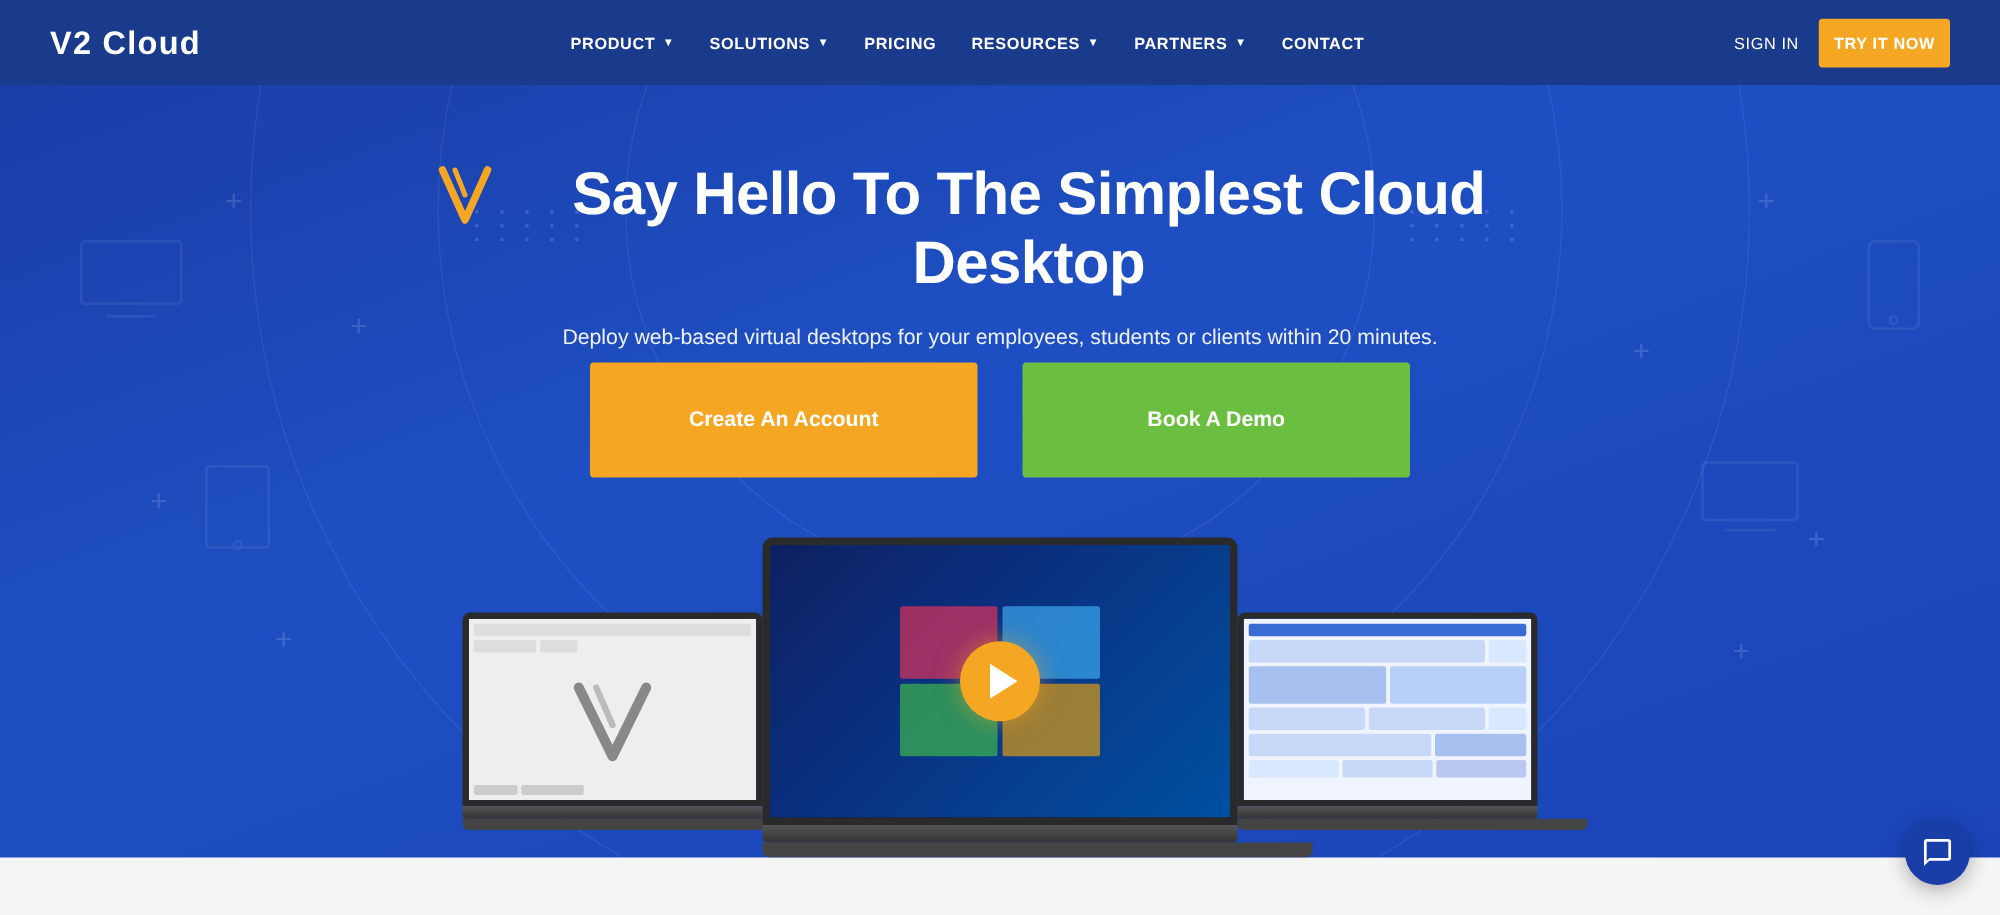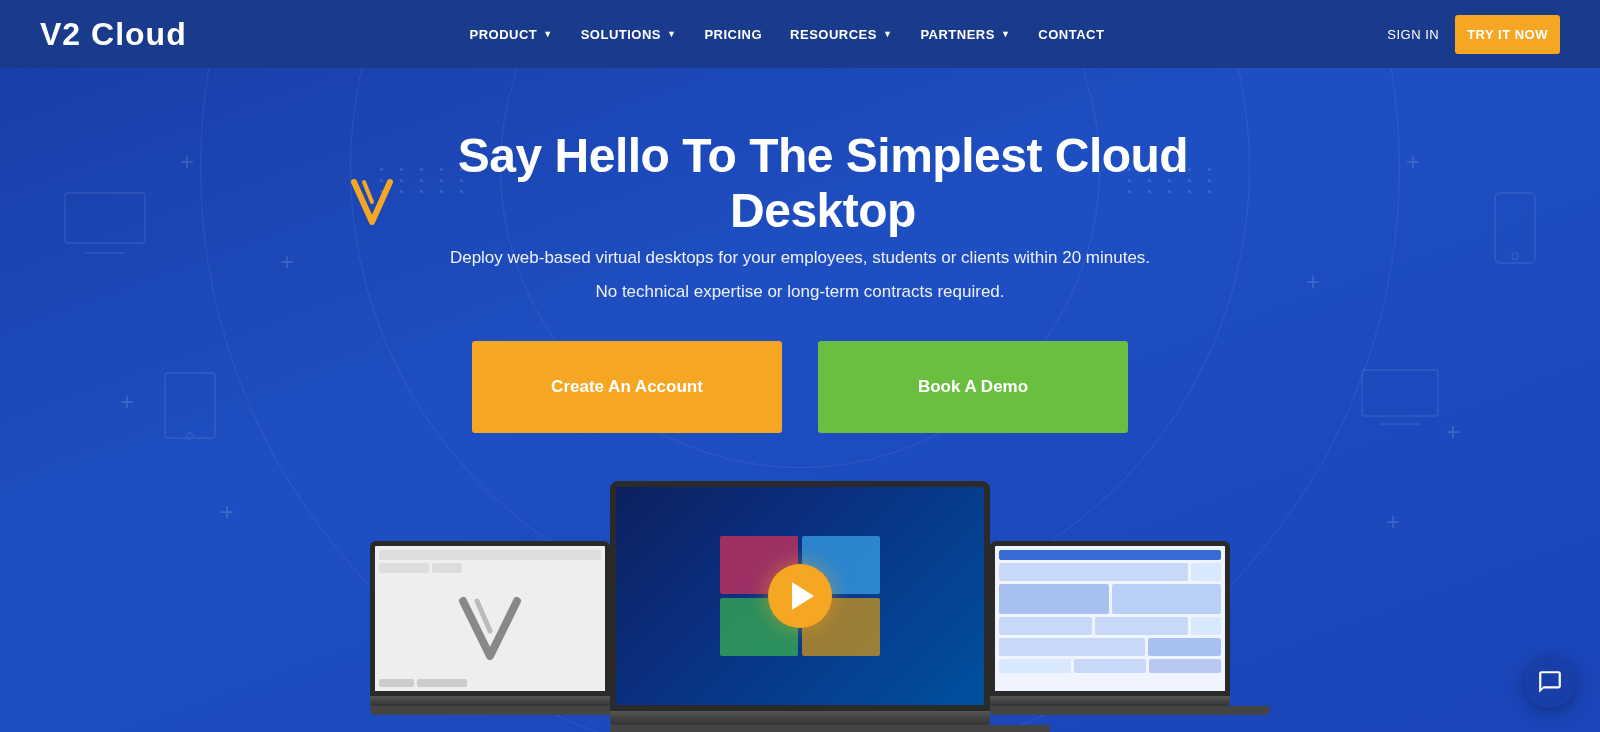--- a/index.html
+++ b/index.html
@@ -11,21 +11,21 @@
       display: flex;
       align-items: center;
       justify-content: space-between;
       padding: 0 40px;
       height: 68px;
       position: relative;
       z-index: 10;
     }
     .navbar-logo {
       color: #fff;
-      font-size: 32px;
+      font-size: 26px;
       font-weight: 700;
       letter-spacing: 1px;
     }
     .navbar-nav {
       display: flex;
       align-items: center;
       gap: 0px;
       list-style: none;
     }
     .navbar-nav li a {
@@ -99,23 +99,23 @@
     .deco-c3 { width: 1200px; height: 1200px; top: -500px; left: 50%; transform: translateX(-50%); }
 
     .hero-content {
       text-align: center;
       position: relative;
       z-index: 2;
       max-width: 900px;
     }
     .hero-title-row {
       display: flex;
-      align-items: flex-end;
+      align-items: flex-start;
       justify-content: center;
-      margin-bottom: 6px;
+      margin-bottom: 18px;
     }
     .hero-logo-icon {
       color: #f5a623;
       font-size: 48px;
       font-weight: 900;
       line-height: 1;
     }
     .hero-title {
       color: #fff;
       font-size: 48px;
@@ -512,21 +512,20 @@
     <div class="hero-title-row">
       <div class="hero-logo-icon">
         <svg width="46" height="56" viewBox="0 0 46 56" fill="none">
           <path d="M4 8 L22 48 L40 8" stroke="#f5a623" stroke-width="6" fill="none" stroke-linecap="round" stroke-linejoin="round"></path>
           <path d="M14 8 L22 28" stroke="#f5a623" stroke-width="4" fill="none" stroke-linecap="round"></path>
         </svg>
       </div>
       <h1 class="hero-title">Say Hello To The Simplest Cloud Desktop</h1>
     </div>
     <p class="hero-sub1">Deploy web-based virtual desktops for your employees, students or clients within 20 minutes.</p>
-    <p class="hero-sub2">No technical expertise or long-term contracts required.</p>
     <div class="hero-buttons">
       <button class="btn-create">Create An Account</button>
       <button class="btn-demo">Book A Demo</button>
     </div>
   </div>
 
   <div class="laptops-group">
 
     <div class="laptop-side">
       <div class="laptop-screen-side">

